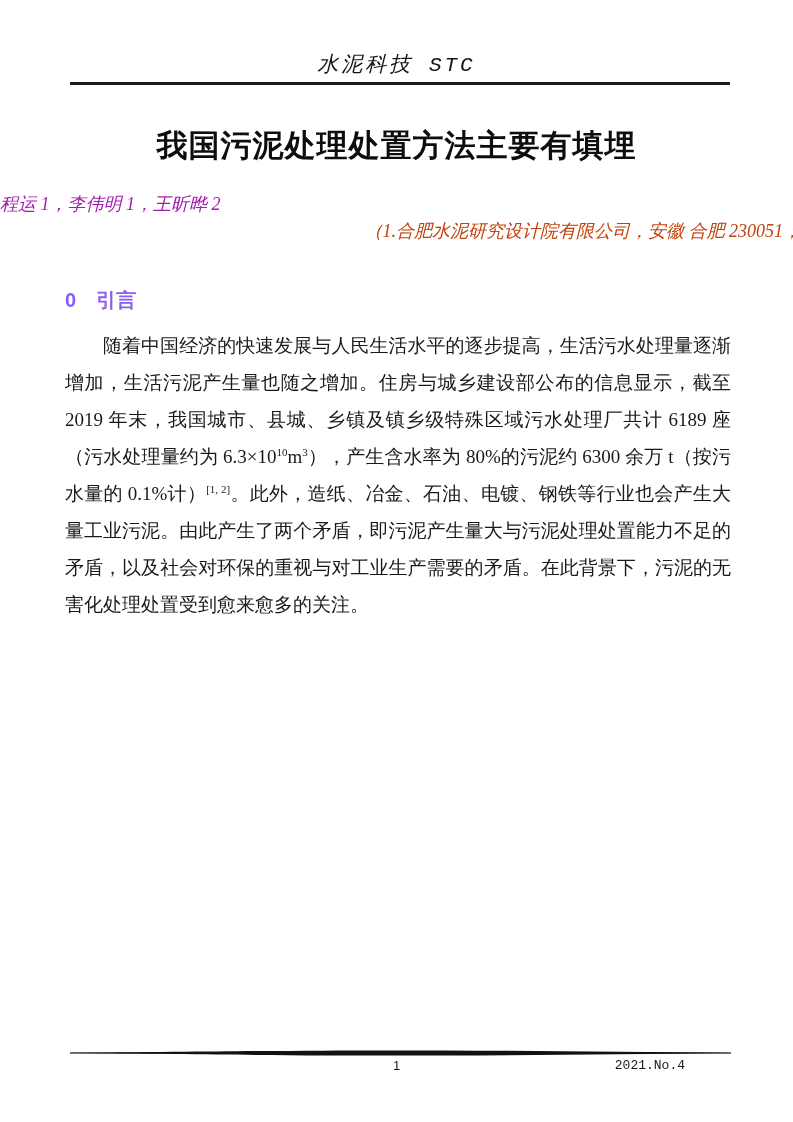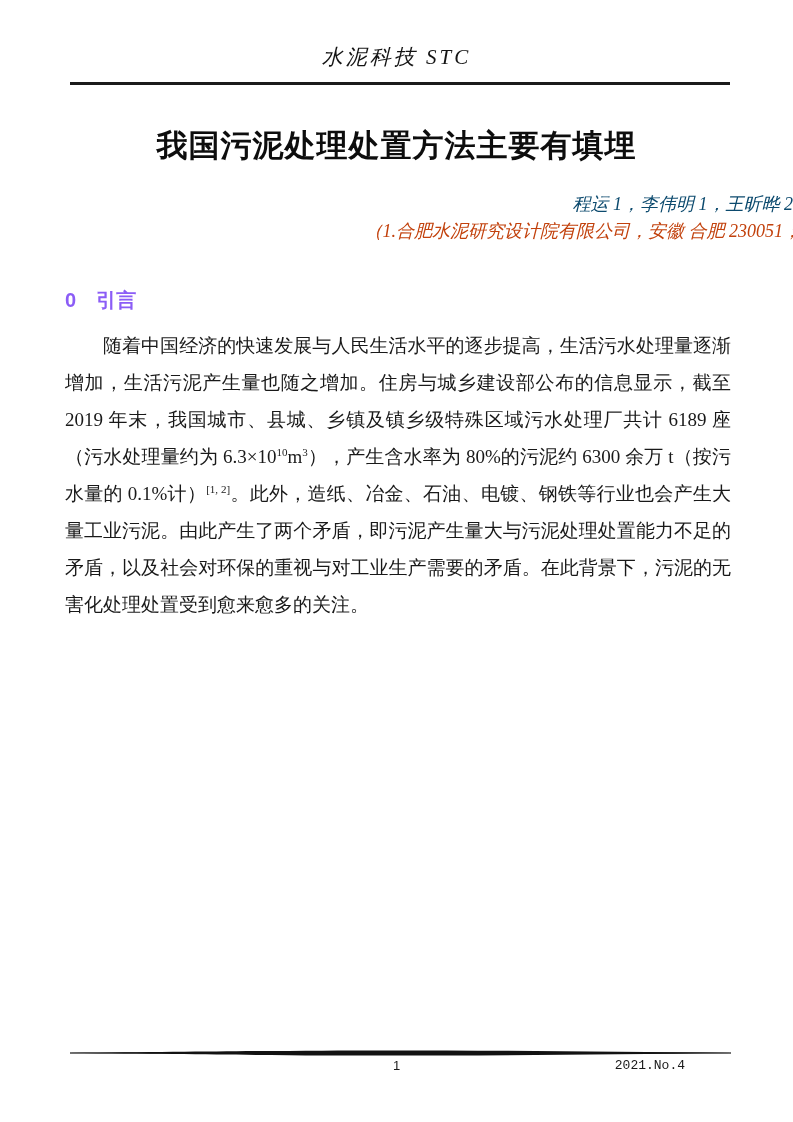--- a/index.html
+++ b/index.html
@@ -9,26 +9,27 @@
     height: 1122px;
     background: #ffffff;
     color: #161616;
     font-family: "Liberation Serif", "DejaVu Serif", serif;
     overflow: hidden;
   }
 
   
   .journal-title {
     position: absolute;
-    top: 43px; left: 0; width: 100%;
+    top: 50px; left: 0; width: 100%;
     text-align: center;
     font-size: 21px;
     font-style: italic;           
     letter-spacing: 3px;
     color: #141414;
+    font-family: Liberation Mono, monospace;
   }
   .header-rule {
     position: absolute;
     top: 82px; left: 70px;
     width: 660px; height: 3px;
     background: #1b1b1b;
   }
 
   
   .article-title {
@@ -39,24 +40,24 @@
     font-family: "Liberation Sans", "DejaVu Sans", sans-serif;
     font-weight: 700;
     font-size: 31px;
     line-height: 1.1;
     letter-spacing: 1px;
     color: #0d0d0d;
   }
   .authors {
     position: absolute;
     top: 192px; left: 0; width: 100%;
-    text-align: right;
+    text-align: left;
     font-size: 18px;
     font-style: italic;
-    color: #0c4a6e;
+    color: #a21caf;
   }
   .affiliation {
     position: absolute;
     left: 8px; width: 100%;
     text-align: right;
     font-size: 18px;
     font-style: italic;
     color: #c2410c;
   }
   .affiliation-1 { top: 219px; }

